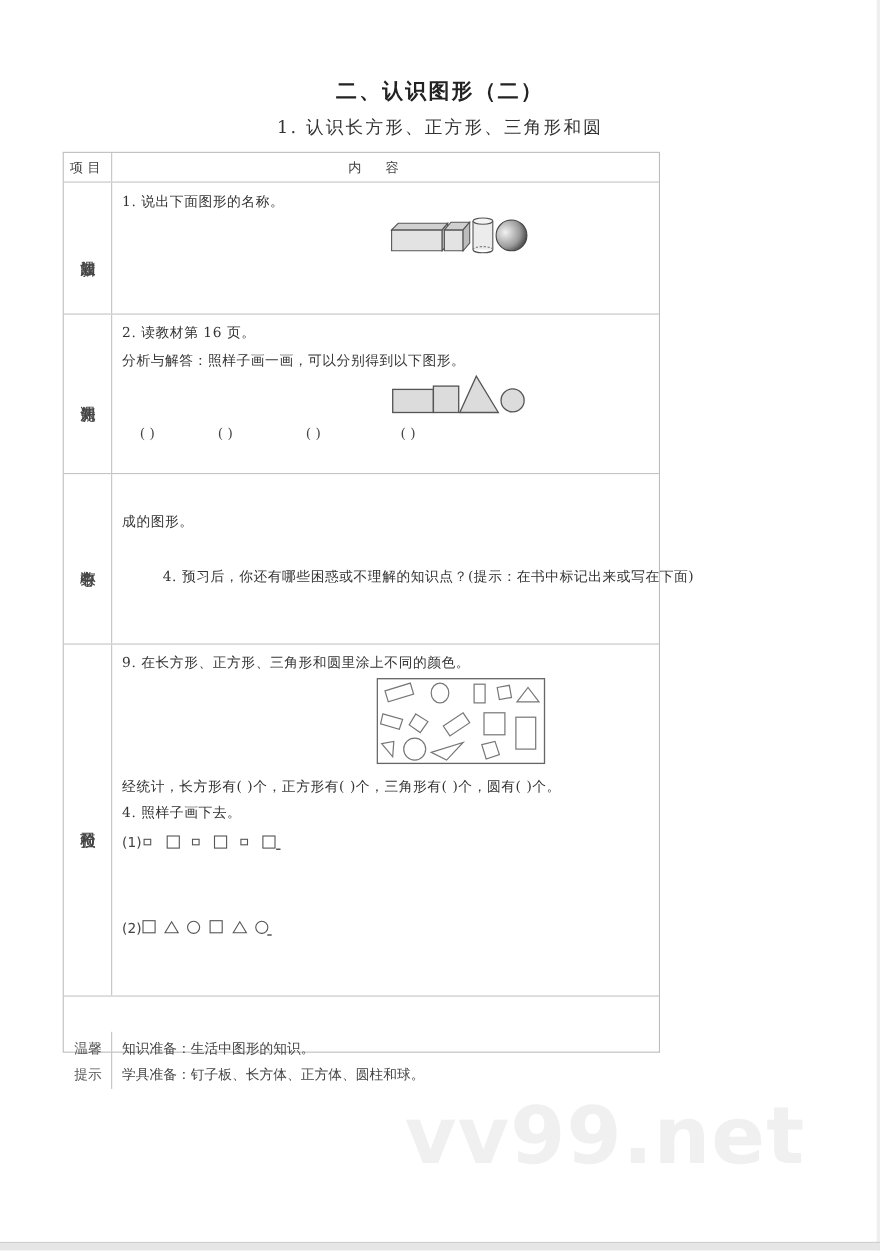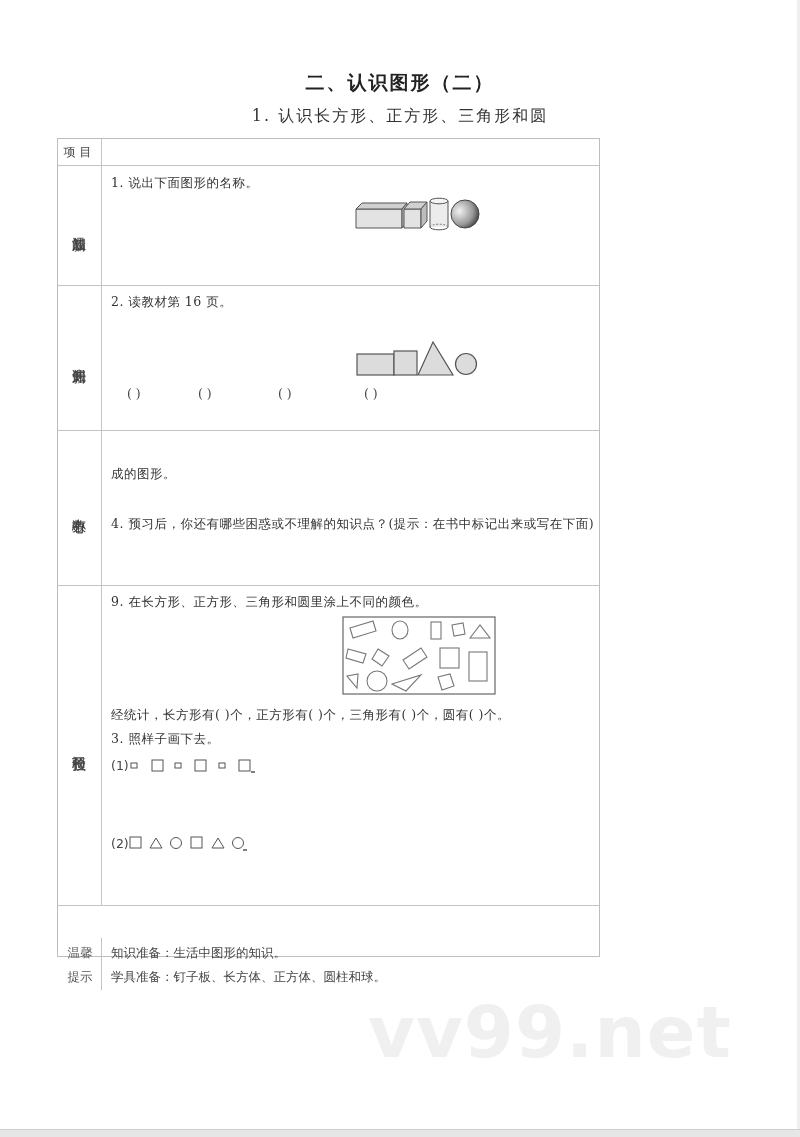--- a/index.html
+++ b/index.html
@@ -62,20 +62,23 @@
 
 <div class="title">二、认识图形（二）</div>
 <div class="subtitle">1. 认识长方形、正方形、三角形和圆</div>
 
 <div class="tbl">
 
   <div class="row" style="top:0;height:27px;">
     <div class="lab">
       <span class="hdr-lab">项目</span>
     </div>
+    <div class="hdr-content">
+      <span>内容</span>
+    </div>
   </div>
 
   <div class="row" style="top:27px;height:120px;">
     <div class="lab">
       <span class="vt">温故知新</span>
     </div>
     <div class="content">
       <div class="txt" style="top:9px;">1. 说出下面图形的名称。</div>
       <svg class="fig" style="left:252px;top:31px;" width="130" height="34" viewBox="0 0 130 34">
         <defs>
@@ -111,40 +114,41 @@
       </svg>
     </div>
   </div>
 
   <div class="row" style="top:147px;height:145px;">
     <div class="lab">
       <span class="vt">新课先知</span>
     </div>
     <div class="content">
       <div class="txt" style="top:8px;">2. 读教材第 16 页。</div>
+      <div class="txt" style="top:34px;">分析与解答：照样子画一画，可以分别得到以下图形。</div>
       <svg class="fig" style="left:254px;top:54px;" width="125" height="37" viewBox="0 0 125 37">
         <rect x="1" y="14" width="37" height="21" fill="#dcdcdc" stroke="#555" stroke-width="1.2"></rect>
         <rect x="38" y="11" width="23" height="24" fill="#dcdcdc" stroke="#555" stroke-width="1.2"></rect>
         <polygon points="62,35 77,2 97,35" fill="#dcdcdc" stroke="#555" stroke-width="1.2"></polygon>
         <circle cx="110" cy="24" r="10.5" fill="#dcdcdc" stroke="#555" stroke-width="1.2"></circle>
       </svg>
       <span class="paren" style="left:25px;top:100px;">(    )</span>
       <span class="paren" style="left:96px;top:100px;">(    )</span>
       <span class="paren" style="left:176px;top:100px;">(    )</span>
       <span class="paren" style="left:262px;top:100px;">(    )</span>
     </div>
   </div>
 
   <div class="row" style="top:292px;height:155px;">
     <div class="lab">
       <span class="vt">心中有数</span>
     </div>
     <div class="content">
       <div class="txt" style="top:35px;">成的图形。</div>
-      <div class="txt" style="top:85px;">4. 预习后，你还有哪些困惑或不理解的知识点？(提示：在书中标记出来或写在下面)</div>
+      <div class="txt" style="top:85px;margin-left:37px;">4. 预习后，你还有哪些困惑或不理解的知识点？(提示：在书中标记出来或写在下面)</div>
     </div>
   </div>
 
   <div class="row" style="top:447px;height:320px;">
     <div class="lab">
       <span class="vt">预习检验</span>
     </div>
     <div class="content">
       <div class="txt" style="top:8px;">9. 在长方形、正方形、三角形和圆里涂上不同的颜色。</div>
       <svg class="fig" style="left:240px;top:30px;" width="155" height="80" viewBox="0 0 155 80">
@@ -160,21 +164,21 @@
           <polygon points="61,44 79,32 85,41 67,53"></polygon>
           <rect x="98" y="32" width="19" height="20"></rect>
           <rect x="127" y="36" width="18" height="29"></rect>
           <polygon points="5,60 16,58 15,72"></polygon>
           <ellipse cx="35" cy="65" rx="10" ry="10"></ellipse>
           <polygon points="50,68 79,59 64,75"></polygon>
           <polygon points="96,61 108,58 112,70 100,74"></polygon>
         </g>
       </svg>
       <div class="txt" style="top:121px;">经统计，长方形有(     )个，正方形有(     )个，三角形有(     )个，圆有(     )个。</div>
-      <div class="txt" style="top:145px;">3. 照样子画下去。</div>
+      <div class="txt" style="top:145px;">4. 照样子画下去。</div>
 
       <div class="seq" style="top:171px;">
         <span>(1)</span>
         <svg width="150" height="16" viewBox="0 0 150 16">
           <g fill="none" stroke="#555" stroke-width="1">
             <rect x="2" y="6" width="6" height="5"></rect>
             <rect x="23" y="3" width="11" height="11"></rect>
             <rect x="46" y="6" width="6" height="5"></rect>
             <rect x="66" y="3" width="11" height="11"></rect>
             <rect x="90" y="6" width="6" height="5"></rect>

